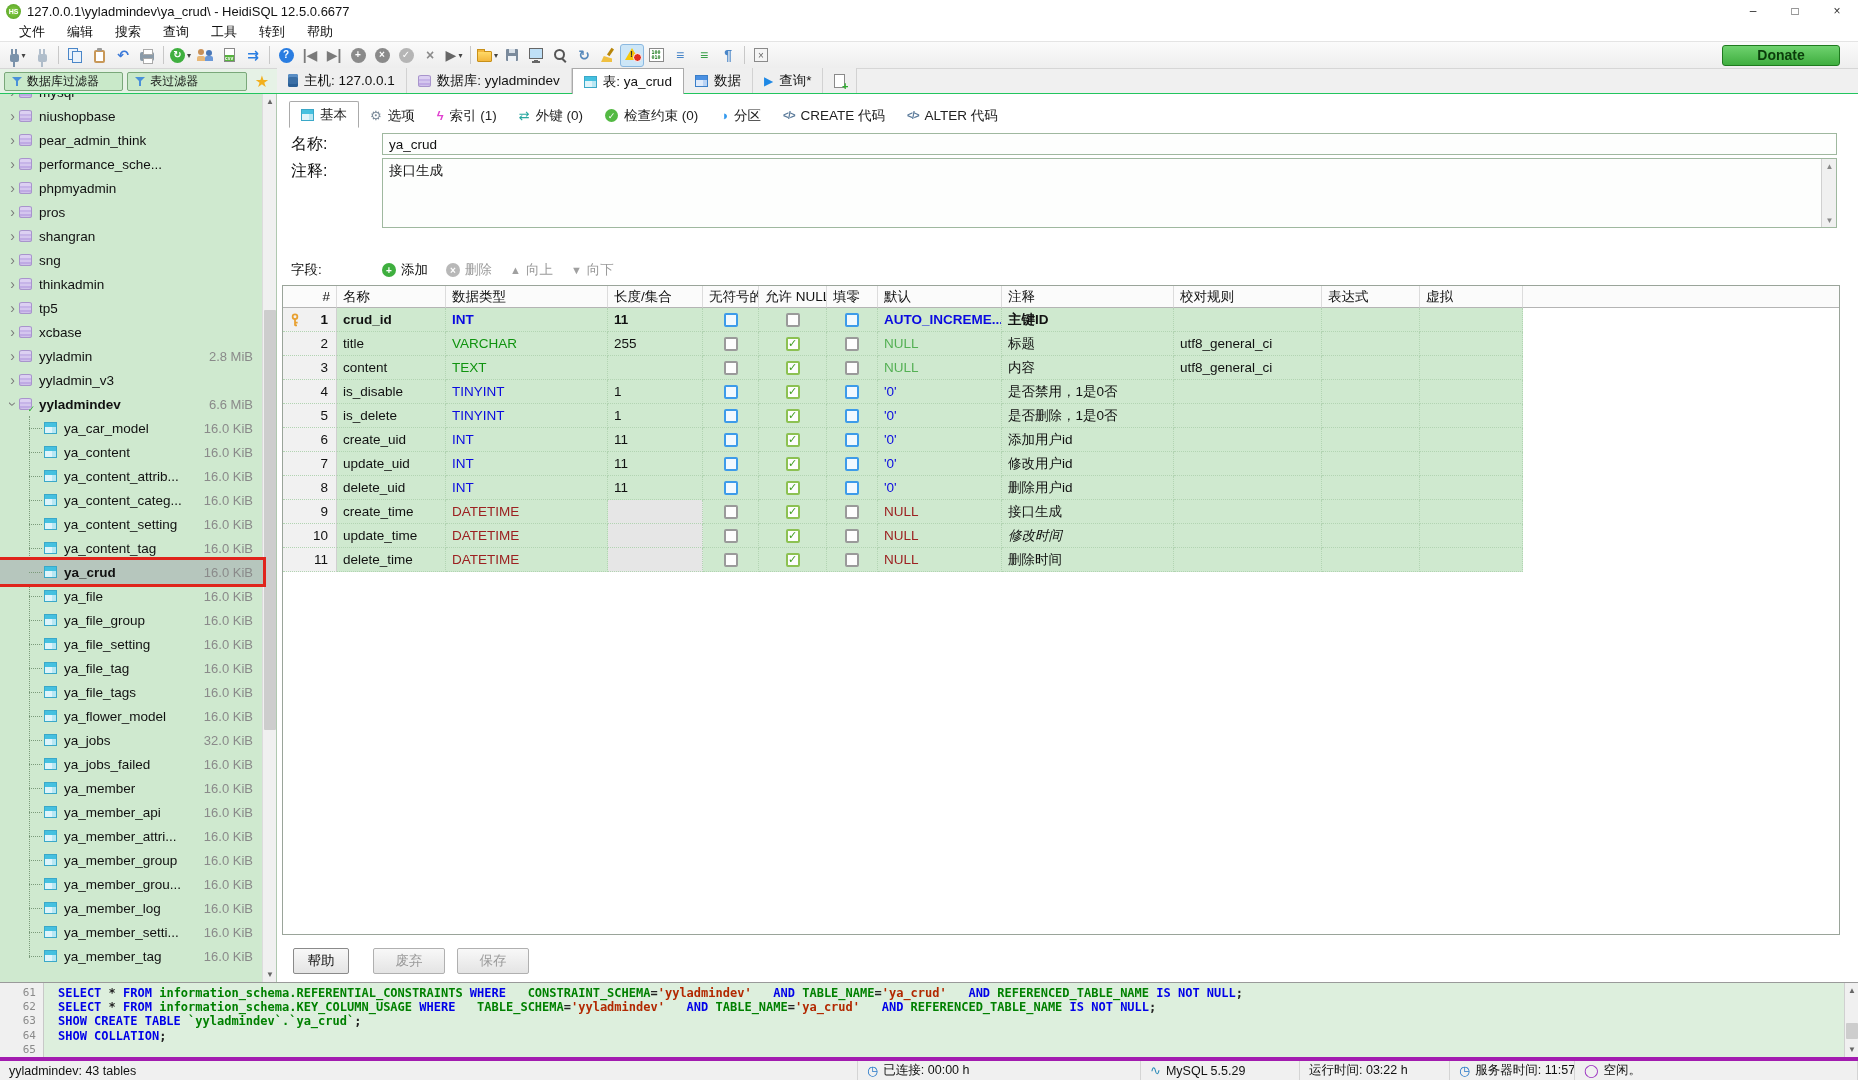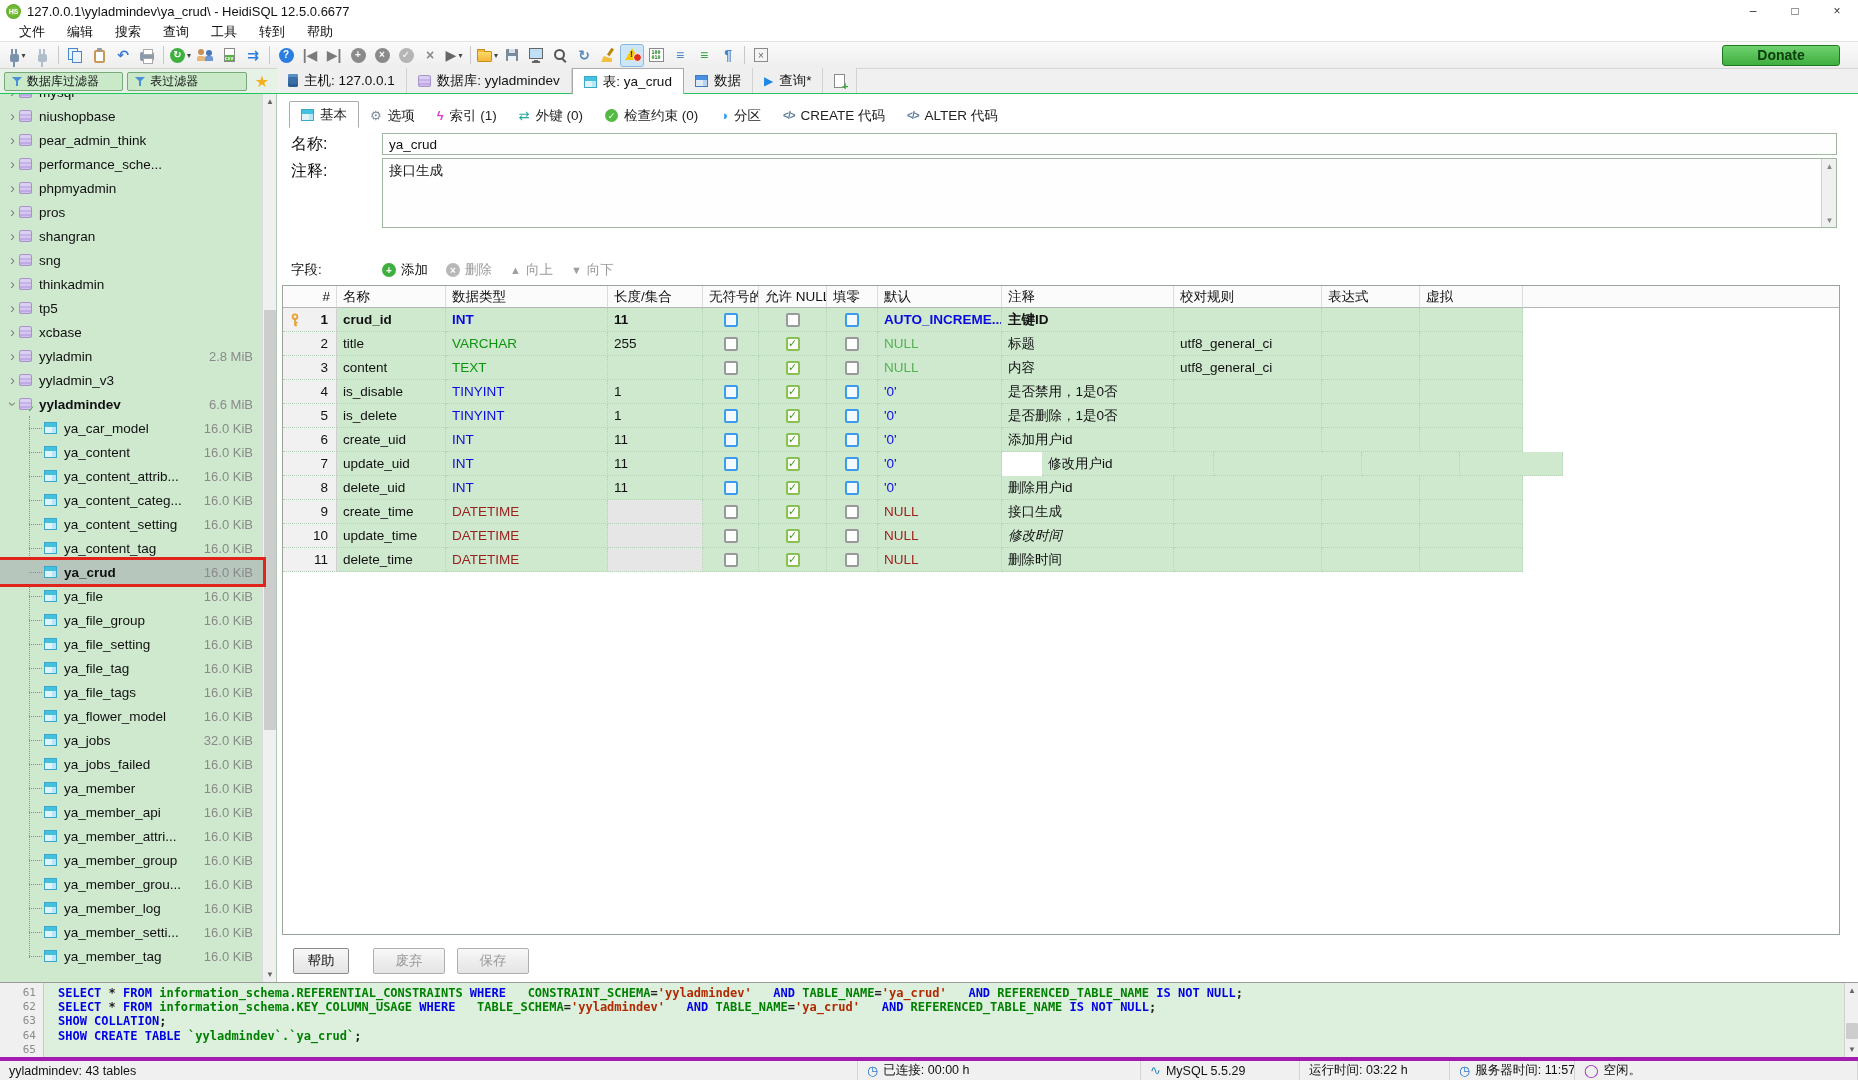--- a/index.html
+++ b/index.html
@@ -780,21 +780,21 @@
             <div class="gc ckc" style="width: 56px; flex: 0 0 auto;">
               <span class="cb cb-blue"></span>
             </div>
             <div class="gc ckc" style="width: 68px; flex: 0 0 auto;">
               <span class="cb cb-on"></span>
             </div>
             <div class="gc ckc" style="width: 51px; flex: 0 0 auto;">
               <span class="cb cb-blue"></span>
             </div>
             <div class="gc d-int" style="width: 124px; flex: 0 0 auto;">'0'</div>
-            <div class="gc" style="width: 172px; flex: 0 0 auto; margin-left: 40px;">修改用户id</div>
+            <div class="gc" style="width: 172px; flex: 0 0 auto;">修改用户id</div>
             <div class="gc" style="width: 148px; flex: 0 0 auto;"></div>
             <div class="gc" style="width: 98px; flex: 0 0 auto;"></div>
             <div class="gc" style="width: 103px; flex: 0 0 auto;"></div>
             <div class="gc fill"></div>
           </div>
           <div class="g-row">
             <div class="gc gut" style="width: 54px; flex: 0 0 auto;">
               <span>8</span>
             </div>
             <div class="gc" style="width: 109px; flex: 0 0 auto;">delete_uid</div>
@@ -899,22 +899,22 @@
     <div class="sql-gutter" id="sqlgutter">
         <div class="sql-num">61</div>
         <div class="sql-num">62</div>
         <div class="sql-num">63</div>
         <div class="sql-num">64</div>
         <div class="sql-num">65</div>
       </div>
     <div class="sql-lines" id="sqllines">
         <div class="sql-line"><span class="sq-kw">SELECT</span><span class="sq-pl"> * </span><span class="sq-kw">FROM</span><span class="sq-id"> information_schema.REFERENTIAL_CONSTRAINTS </span><span class="sq-kw">WHERE</span><span class="sq-id">   CONSTRAINT_SCHEMA</span><span class="sq-pl">=</span><span class="sq-st">'yyladmindev'</span><span class="sq-kw">   AND</span><span class="sq-id"> TABLE_NAME</span><span class="sq-pl">=</span><span class="sq-st">'ya_crud'</span><span class="sq-kw">   AND</span><span class="sq-id"> REFERENCED_TABLE_NAME</span><span class="sq-kw"> IS NOT NULL</span><span class="sq-pl">;</span></div>
         <div class="sql-line"><span class="sq-kw">SELECT</span><span class="sq-pl"> * </span><span class="sq-kw">FROM</span><span class="sq-id"> information_schema.KEY_COLUMN_USAGE </span><span class="sq-kw">WHERE</span><span class="sq-id">   TABLE_SCHEMA</span><span class="sq-pl">=</span><span class="sq-st">'yyladmindev'</span><span class="sq-kw">   AND</span><span class="sq-id"> TABLE_NAME</span><span class="sq-pl">=</span><span class="sq-st">'ya_crud'</span><span class="sq-kw">   AND</span><span class="sq-id"> REFERENCED_TABLE_NAME</span><span class="sq-kw"> IS NOT NULL</span><span class="sq-pl">;</span></div>
+        <div class="sql-line"><span class="sq-kw">SHOW CREATE TABLE </span><span class="sq-id">`yyladmindev`.`ya_crud`</span><span class="sq-pl">;</span></div>
         <div class="sql-line"><span class="sq-kw">SHOW COLLATION</span><span class="sq-pl">;</span></div>
-        <div class="sql-line"><span class="sq-kw">SHOW CREATE TABLE </span><span class="sq-id">`yyladmindev`.`ya_crud`</span><span class="sq-pl">;</span></div>
       </div>
     <div class="sql-scroll">
       <span class="sb-arrow" style="top:0">▲</span>
       <span class="sb-thumb"></span>
       <span class="sb-arrow" style="bottom:0">▼</span>
     </div>
   </div>
 
   <div class="statusbar" id="statusbar">
       <div class="seg flex">

